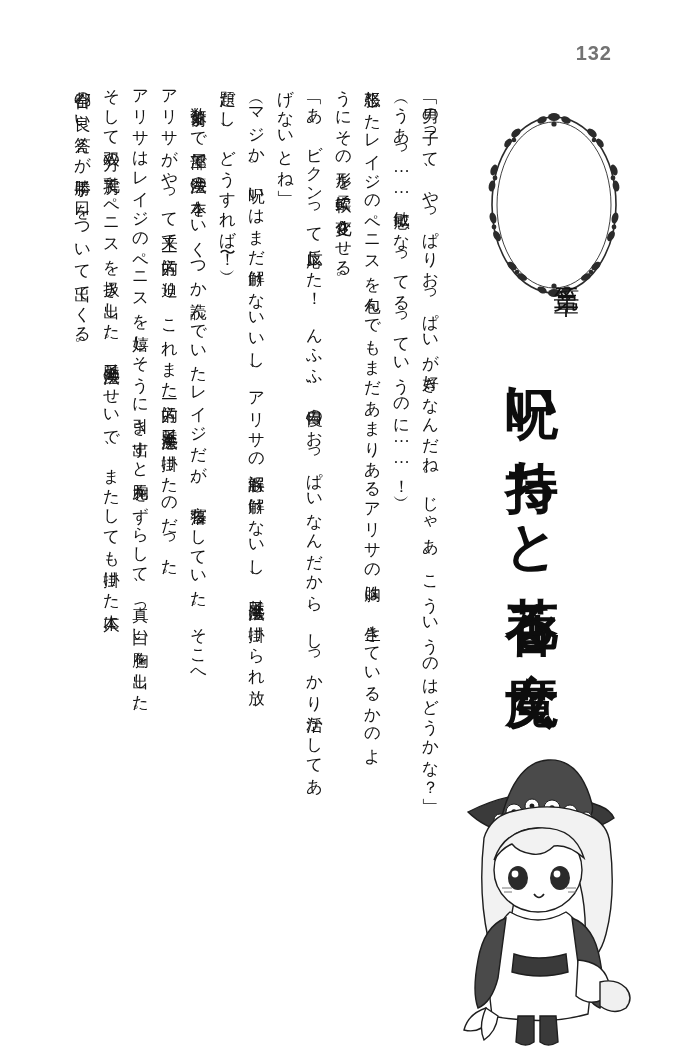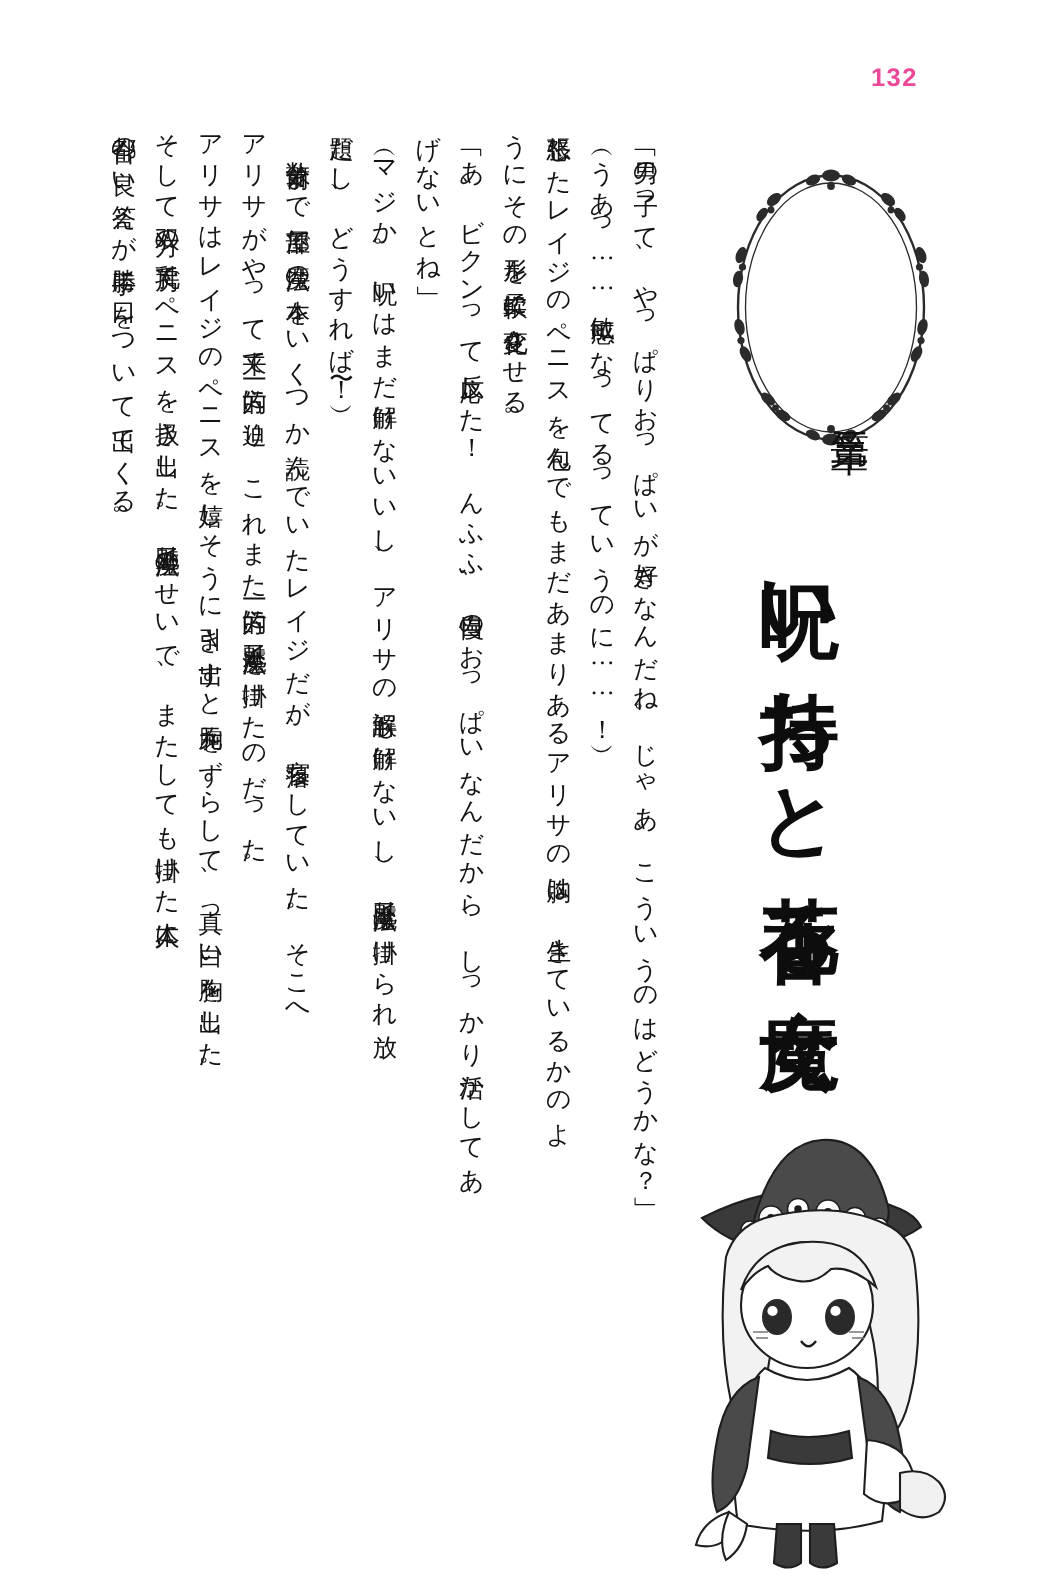--- a/index.html
+++ b/index.html
@@ -20,25 +20,25 @@
     width: 700px;
     height: 1050px;
     box-sizing: border-box;
     overflow: hidden;
   }
   
   .page-number {
     position: absolute;
     top: 42px;
     right: 88px;
-    font-size: 17px;
+    font-size: 20px;
     font-family: "Liberation Sans", sans-serif;
     font-weight: bold;
     letter-spacing: 1px;
-    color: #ec4899;
+    color: #737373;
   }
 
   
   .chapter-block {
     position: absolute;
     top: 86px;
     right: 52px;
     width: 190px;
     height: 840px;
   }

